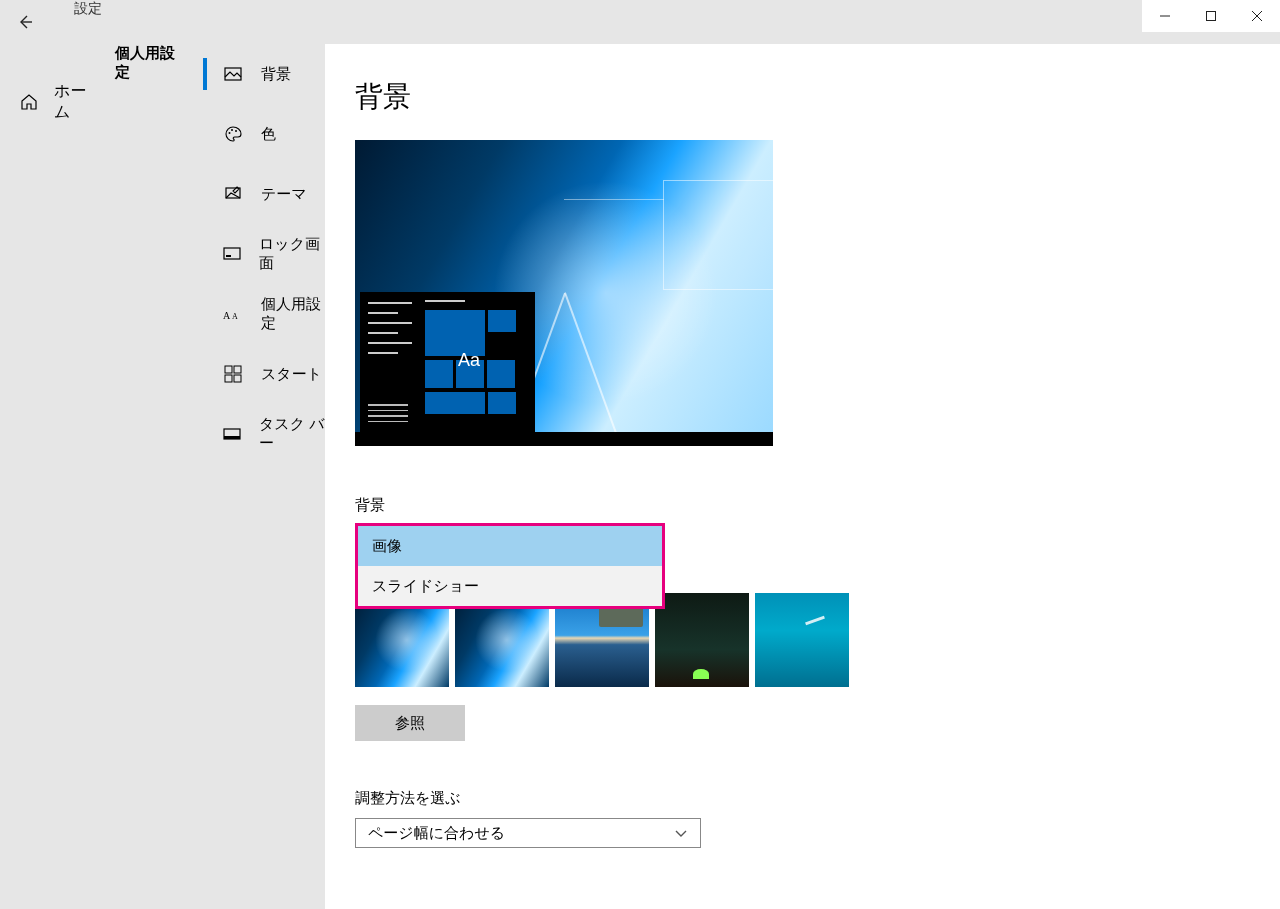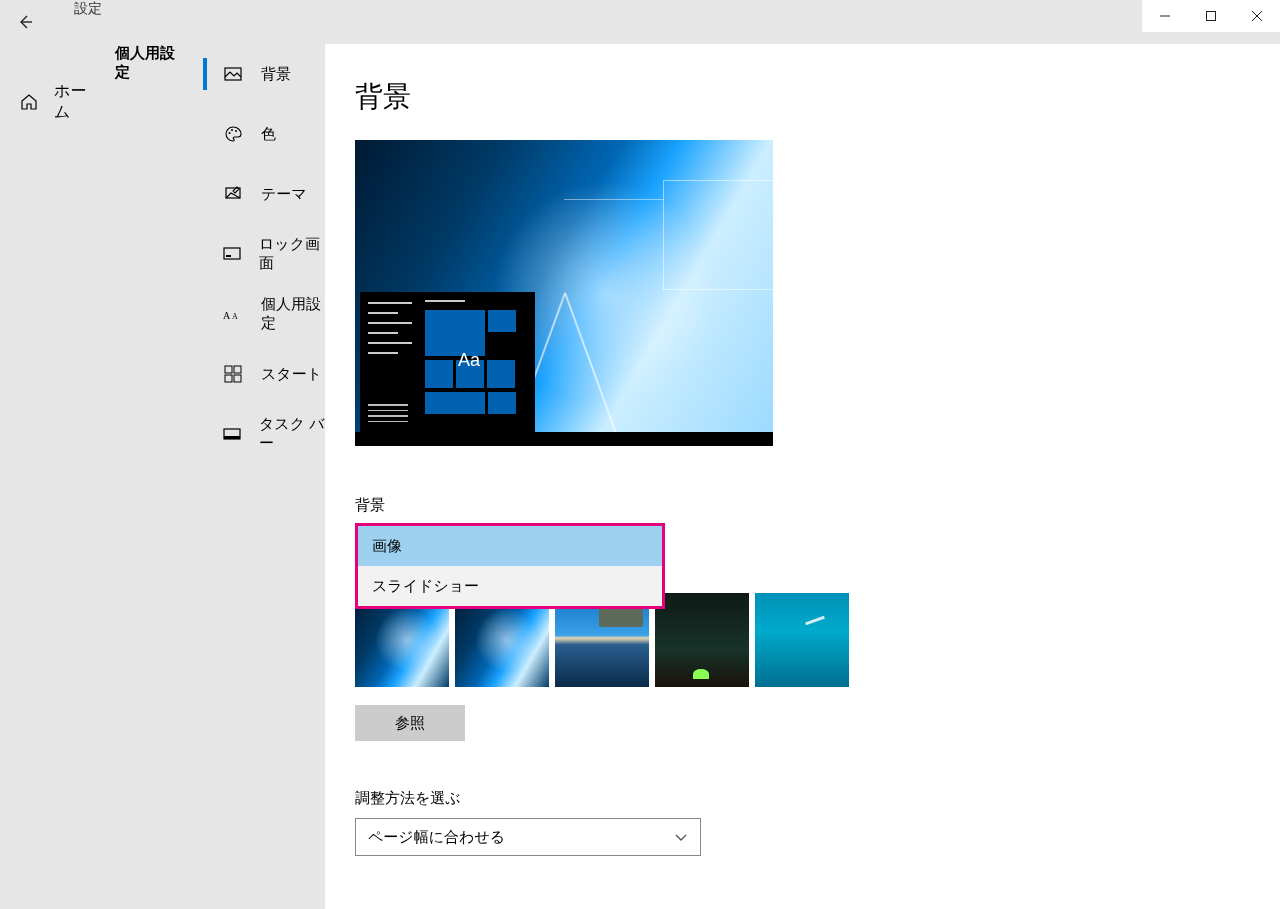--- a/index.html
+++ b/index.html
@@ -151,21 +151,21 @@
   .thumb.water { background: linear-gradient(to bottom,#0091b8 0%, #00aacb 40%, #006f90 100%); position:relative;}
   .thumb.water::after { content:""; position:absolute; left:50px; top:26px; width:20px; height:3px; background:#d3eef5; transform:rotate(-20deg);}
 
   .browse {
     margin-top: 18px; width: 110px; height: 36px; background:#ccc; border:none;
     font-size:15px; display:flex; align-items:center; justify-content:center;
   }
 
   .fit-label { margin-top: 48px; font-size:15px; }
   .fit-select {
-    margin-top: 10px; width: 346px; height: 38px; border:1px solid #888;
+    margin-top: 10px; width: 346px; height: 30px; border:1px solid #888;
     display:flex; align-items:center; justify-content:space-between;
     padding: 0 12px; font-size:15px; background:#fff;
   }
 </style>
 </head>
 <body>
 
 <div class="window">
 
   <div class="titlebar">

